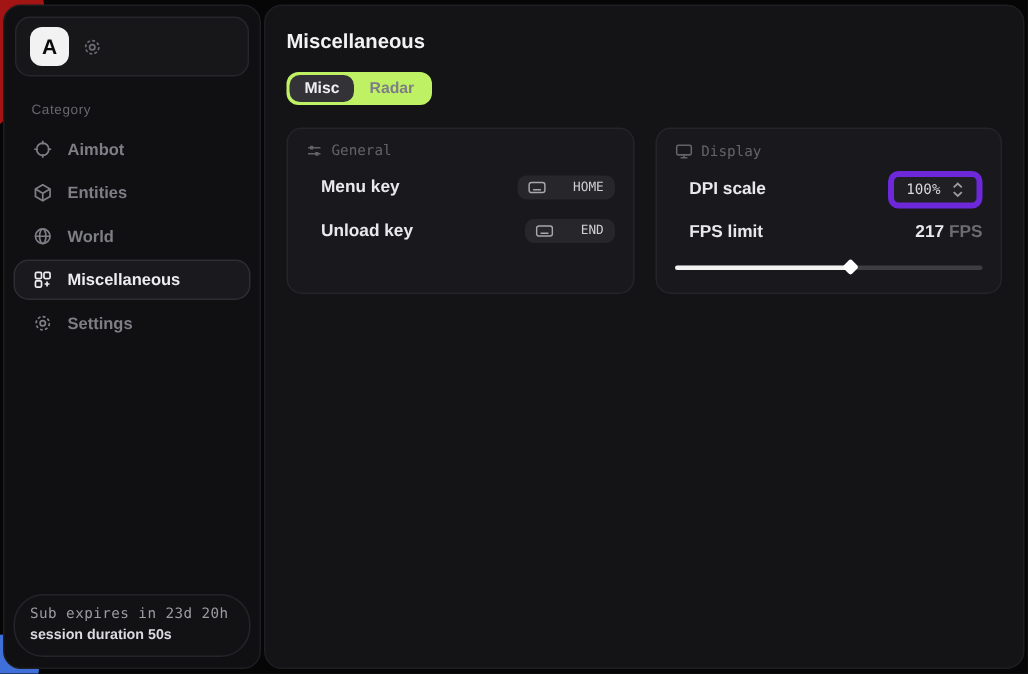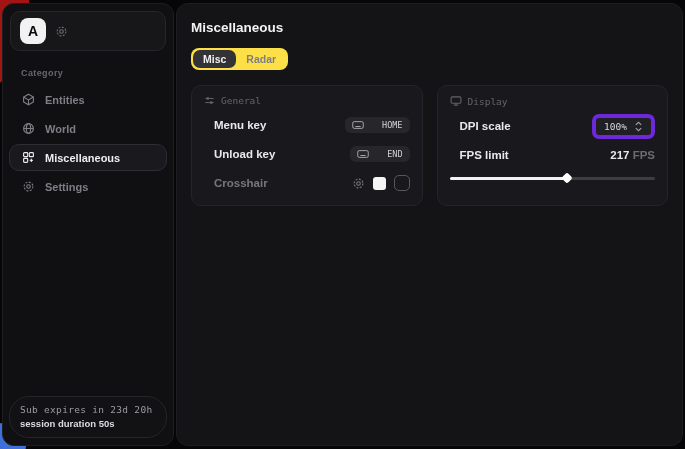--- a/index.html
+++ b/index.html
@@ -37,21 +37,20 @@
     display:flex; align-items:center; justify-content:center; flex:none;
   }
   .account-text { flex:1; line-height:1.25; }
   .account-name { font-size:10.5px; font-weight:bold; color:#f0f0f2; }
   .account-sub { font-size:9.5px; color:#7c7c83; }
   .account-gear { color:#6b6b72; display:flex; }
 
   .category-label {
     margin:17px 0 8px 18px; font-size:9px; letter-spacing:.4px;
     color:#66666d;
-    font-weight:bold;
   }
   .nav { display:flex; flex-direction:column; }
   .nav-item {
     height:27px; margin:0 6px 2px 6px; padding:0 0 0 12px;
     display:flex; align-items:center; gap:10px;
     color:#7e7e85; font-size:11px; font-weight:600;
     border:1px solid transparent; border-radius:10px; cursor:pointer;
   }
   .nav-item .nicon { display:flex; color:inherit; }
   .nav-item.active {
@@ -74,21 +73,21 @@
   
   .main {
     position:absolute; left:176px; top:3px; width:507px; height:443px;
     background:#141417; border:1px solid #1e1e22; border-radius:12px;
     padding:12px 14px;
   }
   .page-title { font-size:13.5px; font-weight:800; color:#f2f2f4; margin-top:4px; }
 
   .tabs {
     margin-top:13px; display:inline-flex; align-items:center;
-    background:#fde047; border-radius:8px; padding:2px;
+    background:#bef264; border-radius:8px; padding:2px;
   }
   .tab {
     padding:3px 10px; font-size:10.5px; font-weight:600; color:#7e7e85;
     border-radius:7px; cursor:pointer;
   }
   .tab.active { background:#323237; color:#f0f0f2; }
 
   .cards { margin-top:15px; display:flex; gap:14px; }
   .card {
     flex:1; background:#19191d; border:1px solid #242429; border-radius:10px;
@@ -164,20 +163,32 @@
       <svg width="13" height="13" viewBox="0 0 16 16" fill="none" stroke="currentColor" stroke-width="1.4">
         <circle cx="8" cy="8" r="2.2"></circle>
         <circle cx="8" cy="8" r="5.4" stroke-dasharray="2.4 1.8"></circle>
       </svg>
     </span>
   </div>
 
   <div class="category-label">Category</div>
 
   <div class="nav">
+    <div class="nav-item">
+      <span class="nicon">
+        <svg width="13" height="13" viewBox="0 0 16 16" fill="none" stroke="currentColor" stroke-width="1.4">
+          <circle cx="8" cy="8" r="5"></circle>
+            <line x1="8" y1="1" x2="8" y2="4"></line>
+            <line x1="8" y1="12" x2="8" y2="15"></line>
+          <line x1="1" y1="8" x2="4" y2="8"></line>
+            <line x1="12" y1="8" x2="15" y2="8"></line>
+        </svg>
+      </span>
+      <span>Aimbot</span>
+    </div>
 
     <div class="nav-item">
       <span class="nicon">
         <svg width="13" height="13" viewBox="0 0 16 16" fill="none" stroke="currentColor" stroke-width="1.4">
           <path d="M8 1.5 L14 5 L14 11 L8 14.5 L2 11 L2 5 Z"></path>
             <path d="M2 5 L8 8.5 L14 5"></path>
             <line x1="8" y1="8.5" x2="8" y2="14.5"></line>
         </svg>
       </span>
       <span>Entities</span>
@@ -267,33 +278,20 @@
           <span class="kicon">
             <svg width="12" height="10" viewBox="0 0 16 12" fill="none" stroke="currentColor" stroke-width="1.3">
               <rect x="1" y="1.5" width="14" height="9" rx="2"></rect>
                 <line x1="4.5" y1="8" x2="11.5" y2="8"></line>
             </svg>
           </span>
           <span>END</span>
         </span>
       </div>
 
-      <div class="row">
-        <span class="row-label dim">Crosshair</span>
-        <span class="crosshair-controls">
-          <span class="mini-gear">
-            <svg width="13" height="13" viewBox="0 0 16 16" fill="none" stroke="currentColor" stroke-width="1.4">
-              <circle cx="8" cy="8" r="2.2"></circle>
-              <circle cx="8" cy="8" r="5.4" stroke-dasharray="2.4 1.8"></circle>
-            </svg>
-          </span>
-          <span class="color-swatch"></span>
-          <span class="checkbox"></span>
-        </span>
-      </div>
     </div>
 
     <div class="card">
       <div class="card-header">
         <span style="display:flex;">
           <svg width="12" height="12" viewBox="0 0 16 16" fill="none" stroke="currentColor" stroke-width="1.4">
             <rect x="1.5" y="2.5" width="13" height="8.5" rx="1.5"></rect>
               <line x1="8" y1="11" x2="8" y2="13.5"></line>
               <line x1="5" y1="13.5" x2="11" y2="13.5"></line>
           </svg>

